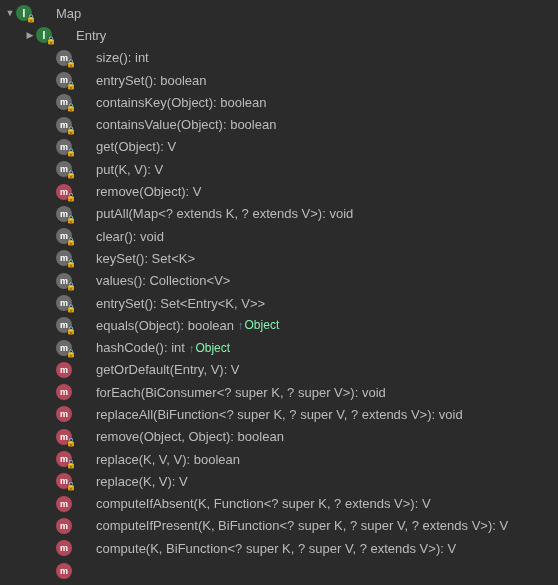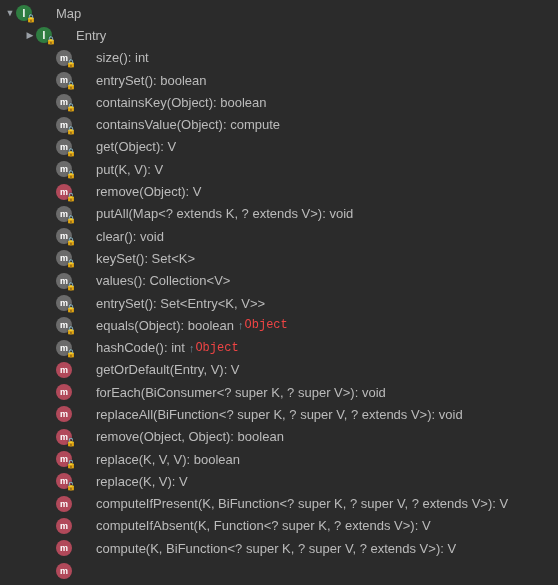--- a/index.html
+++ b/index.html
@@ -70,21 +70,21 @@
     color: #4a8a4a;
     text-shadow: 0 0 2px #2b2b2b;
   }
   .label { color: #bbbbbb; margin-left: 16px; }
   .up-arrow {
     color: #6a8a9a;
     font-size: 11px;
     margin-left: 4px;
     margin-right: 1px;
   }
-  .origin { color: #ef4444; font-size: 12px; font-family: Liberation Mono, monospace; }
+  .origin { color: #86efac; font-size: 12px; }
 </style>
 </head>
 <body>
 
 <div id="tree">
     <div class="row indent0">
       <span class="arrow">▼</span>
       <span class="icon icon-interface">
         <span class="badge-lock">🔒</span>
       </span>
@@ -116,21 +116,21 @@
       <span class="icon icon-method-gray">
         <span class="badge-lock">🔒</span>
       </span>
       <span class="label">containsKey(Object): boolean</span>
     </div>
     <div class="row indent2">
       <span class="arrow"></span>
       <span class="icon icon-method-gray">
         <span class="badge-lock">🔒</span>
       </span>
-      <span class="label">containsValue(Object): compute</span>
+      <span class="label">containsValue(Object): boolean</span>
     </div>
     <div class="row indent2">
       <span class="arrow"></span>
       <span class="icon icon-method-gray">
         <span class="badge-lock">🔒</span>
       </span>
       <span class="label">get(Object): V</span>
     </div>
     <div class="row indent2">
       <span class="arrow"></span>
@@ -231,26 +231,26 @@
     <div class="row indent2">
       <span class="arrow"></span>
       <span class="icon icon-method-pub">
         <span class="badge-unlock">🔓</span>
       </span>
       <span class="label">replace(K, V): V</span>
     </div>
     <div class="row indent2">
       <span class="arrow"></span>
       <span class="icon icon-method-pub"></span>
+      <span class="label">computeIfAbsent(K, Function&lt;? super K, ? extends V&gt;): V</span>
+    </div>
+    <div class="row indent2">
+      <span class="arrow"></span>
+      <span class="icon icon-method-pub"></span>
       <span class="label">computeIfPresent(K, BiFunction&lt;? super K, ? super V, ? extends V&gt;): V</span>
-    </div>
-    <div class="row indent2">
-      <span class="arrow"></span>
-      <span class="icon icon-method-pub"></span>
-      <span class="label">computeIfAbsent(K, Function&lt;? super K, ? extends V&gt;): V</span>
     </div>
     <div class="row indent2">
       <span class="arrow"></span>
       <span class="icon icon-method-pub"></span>
       <span class="label">compute(K, BiFunction&lt;? super K, ? super V, ? extends V&gt;): V</span>
     </div>
     <div class="row indent2">
       <span class="arrow"></span>
       <span class="icon icon-method-pub"></span>
     </div>

